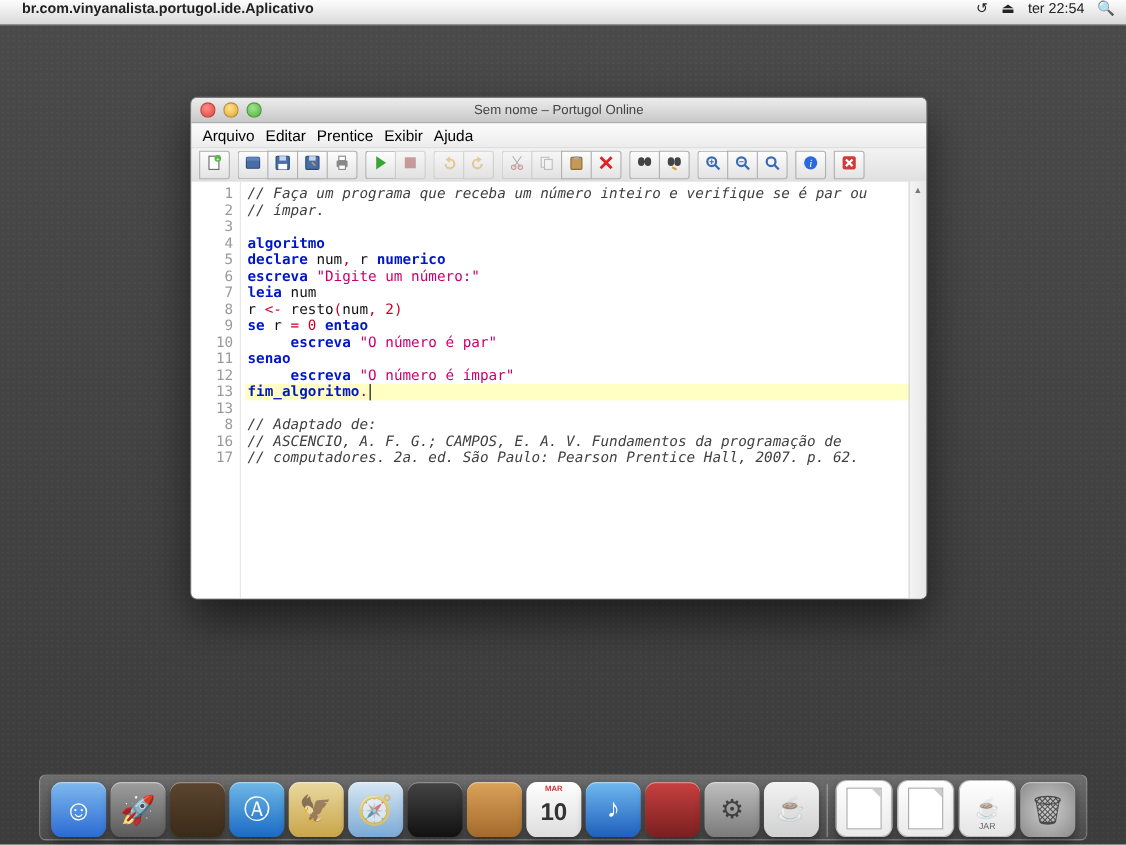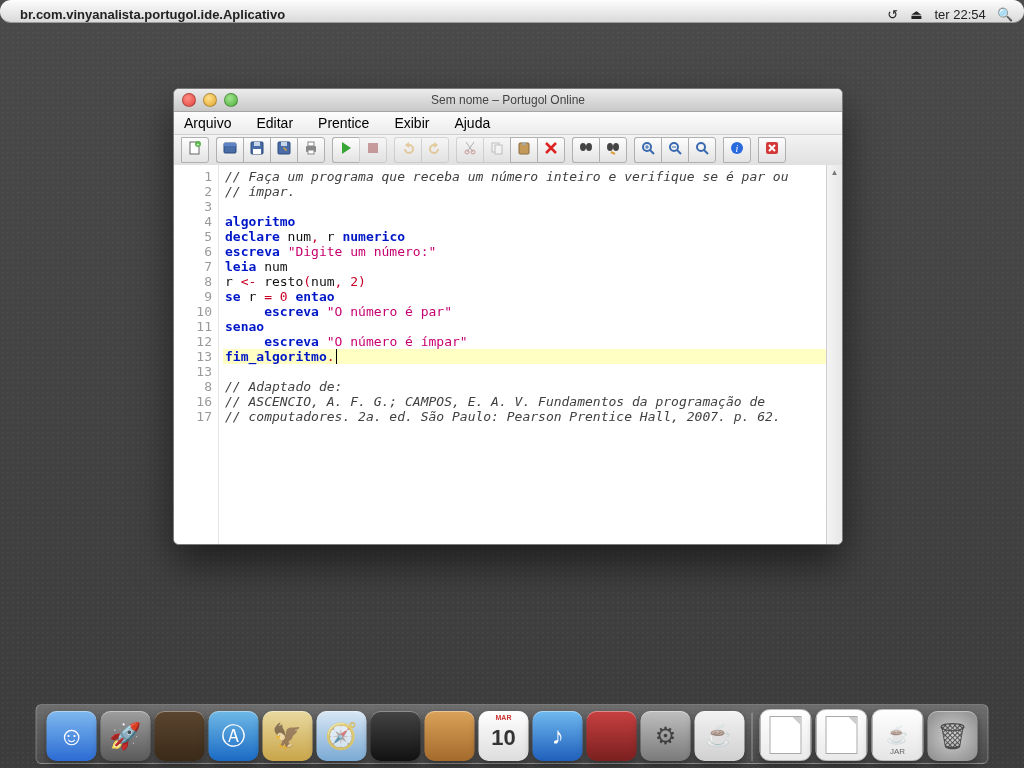--- a/index.html
+++ b/index.html
@@ -5,41 +5,41 @@
   html,body{margin:0;padding:0;width:1024px;height:768px;overflow:hidden;font-family:"Lucida Grande","Helvetica Neue",Arial,sans-serif;}
   
   #desktop{position:relative;width:1024px;height:768px;
     background:
       radial-gradient(rgba(255,255,255,.04) 1px,transparent 1px) 0 0/5px 5px,
       linear-gradient(#4a4a4a,#3c3c3c);
   }
   
   #menubar{position:absolute;top:0;left:0;right:0;height:22px;
     background:linear-gradient(#fdfdfd,#d9d9d9);
-    border-bottom:1px solid #9b9b9b;display:flex;align-items:flex-end;
-    font-size:13px;color:#222;border-radius:11px;}
+    border-bottom:1px solid #9b9b9b;display:flex;align-items:flex-start;
+    font-size:13px;color:#222;}
   #menubar .apple{font-size:14px;margin:0 10px 0 10px;}
   #menubar .appname{font-weight:bold;}
   #menubar .spacer{flex:1;}
   #menubar .extra{display:flex;align-items:center;gap:12px;margin-right:10px;}
   
   #win{position:absolute;left:173px;top:88px;width:668px;height:455px;
     background:#fff;border:1px solid #7a7a7a;border-radius:6px;
     box-shadow:0 18px 40px rgba(0,0,0,.55);overflow:hidden;}
   #titlebar{height:22px;background:linear-gradient(#ececec,#c8c8c8);
     border-bottom:1px solid #a5a5a5;position:relative;display:flex;
     align-items:center;justify-content:center;font-size:12px;color:#444;}
   .traffic{position:absolute;left:8px;top:4px;display:flex;gap:7px;}
   .tl{width:12px;height:12px;border-radius:50%;border:0.5px solid rgba(0,0,0,.25);}
   .tl.r{background:radial-gradient(circle at 40% 35%,#ff8b86,#e1453b);}
   .tl.y{background:radial-gradient(circle at 40% 35%,#ffe28c,#e1a42c);}
   .tl.g{background:radial-gradient(circle at 40% 35%,#9fe48f,#4fb039);}
   #menubar2{height:22px;background:linear-gradient(#fcfcfc,#ececec);
     border-bottom:1px solid #cfcfcf;display:flex;align-items:center;
-    gap:25px;padding:0 10px;font-size:14px;}
+    gap:10px;padding:0 10px;font-size:14px;}
   #menubar2 span{cursor:default;}
   #toolbar{height:30px;background:linear-gradient(#f3f3f3,#e0e0e0);
     border-bottom:1px solid #b7b7b7;display:flex;align-items:center;
     gap:7px;padding:0 7px;}
   .grp{display:flex;gap:0;}
   .tbtn{width:26px;height:24px;border:1px solid #b0b0b0;border-radius:3px;
     background:linear-gradient(#fdfdfd,#e3e3e3);display:flex;
     align-items:center;justify-content:center;position:relative;}
   .grp .tbtn{border-radius:0;border-right-width:0;}
   .grp .tbtn:first-child{border-radius:3px 0 0 3px;}

